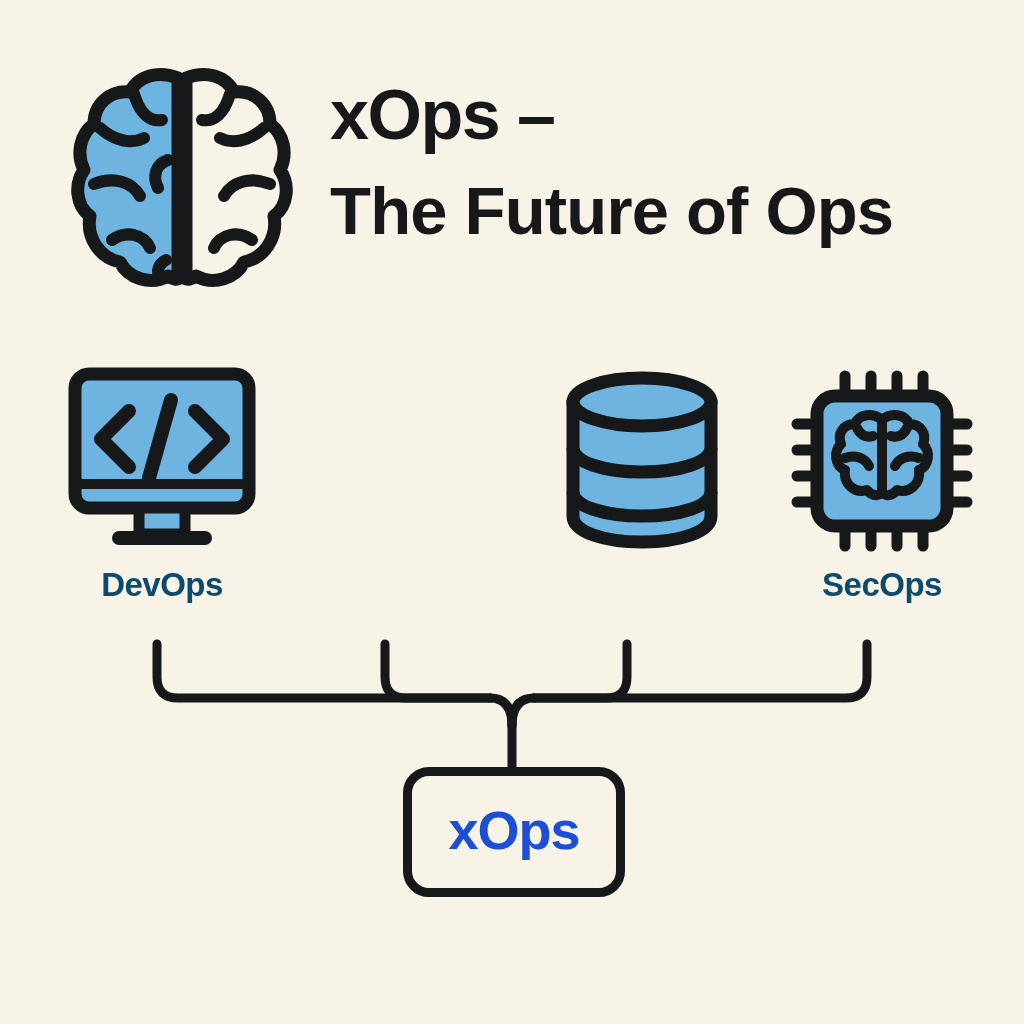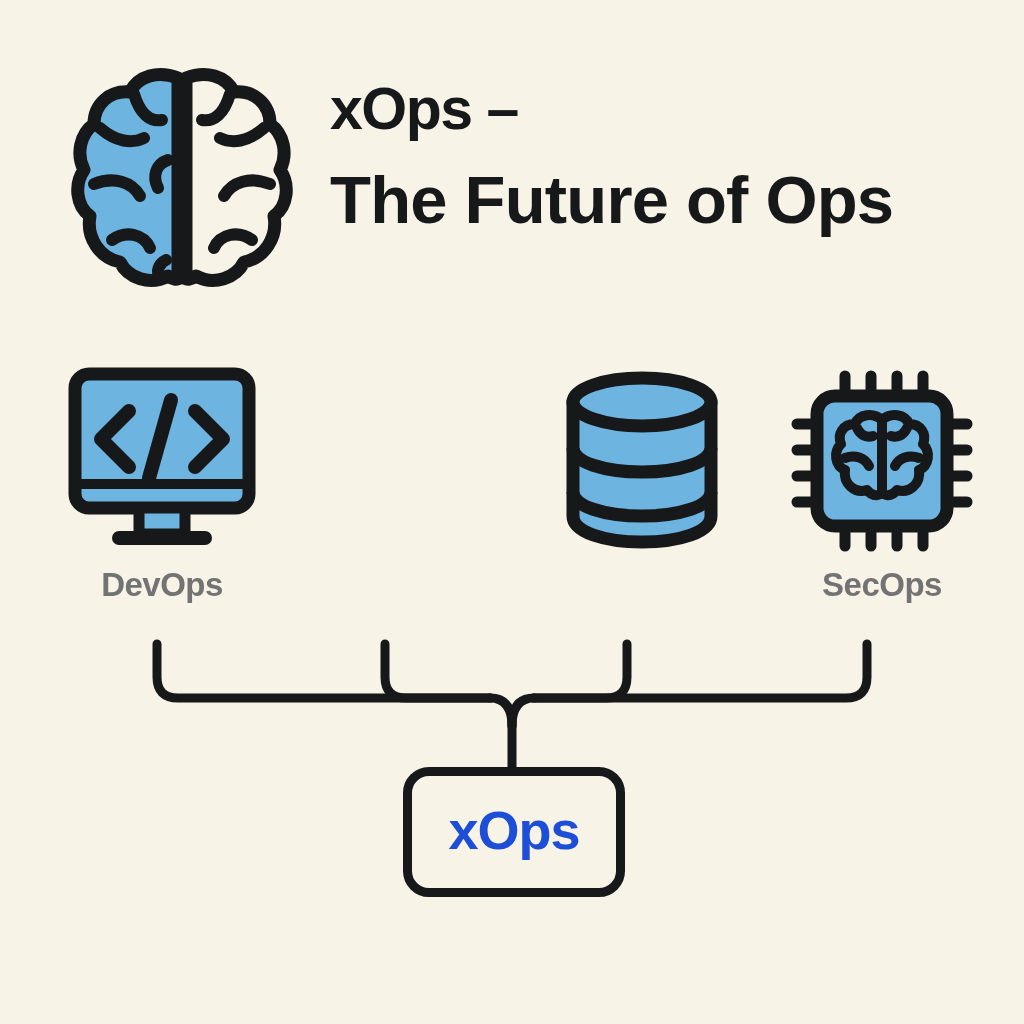--- a/index.html
+++ b/index.html
@@ -26,21 +26,21 @@
     width: 224px;
     height: 228px;
   }
   #title-block {
     position: absolute;
     left: 330px;
     top: 80px;
     width: 620px;
   }
   #main-title {
-    font-size: 59px;
+    font-size: 70px;
     font-weight: 700;
     letter-spacing: -1.5px;
     line-height: 1.0;
     color: #17181a;
     white-space: nowrap;
   }
   #sub-title {
     font-size: 67px;
     font-weight: 700;
     letter-spacing: -0.8px;
@@ -74,21 +74,21 @@
   }
   .pillar-label {
     position: absolute;
     left: 0;
     top: 200px;
     width: 240px;
     text-align: center;
     font-size: 33px;
     font-weight: 700;
     letter-spacing: -0.5px;
-    color: #737373;
+    color: #0c4a6e;
   }
 
   
   #connectors {
     position: absolute;
     left: 0;
     top: 630px;
     width: 1024px;
     height: 150px;
   }

